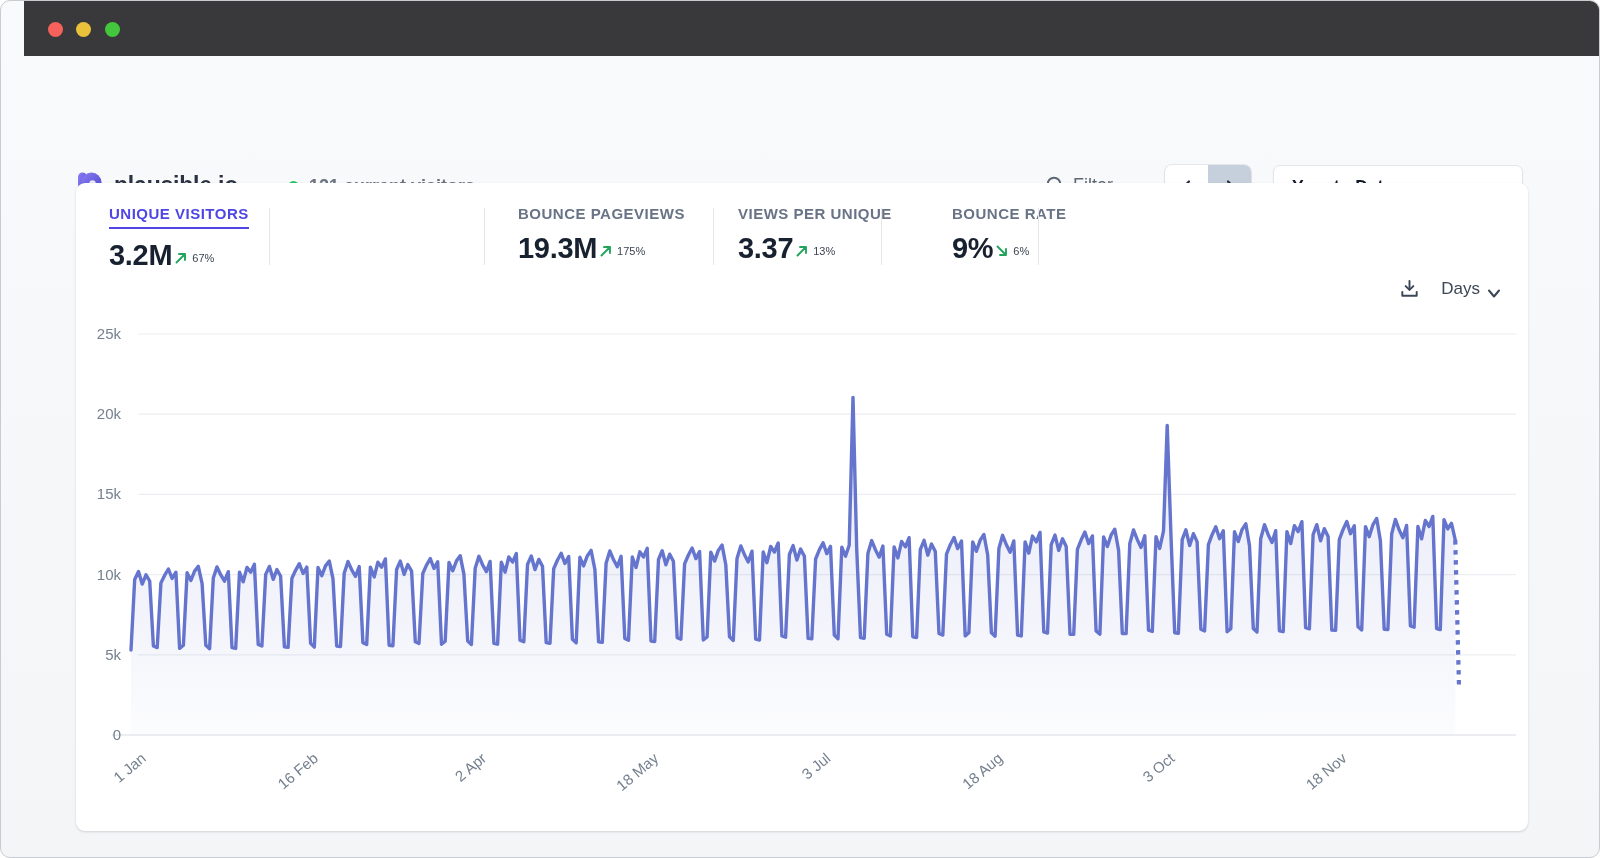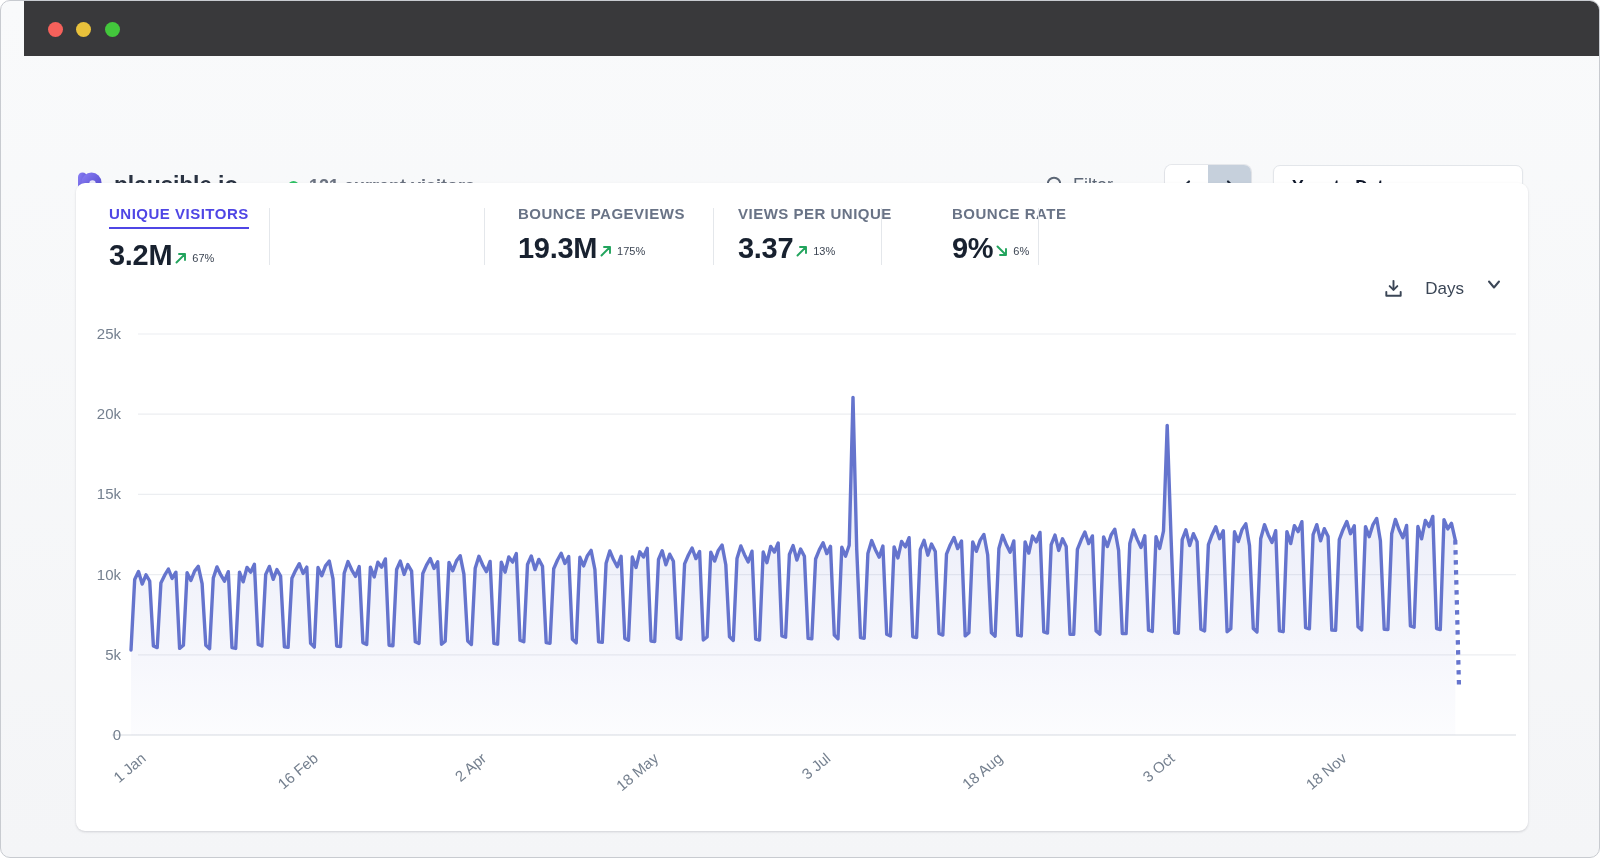--- a/index.html
+++ b/index.html
@@ -47,21 +47,21 @@
   .stat-value { font-size:29px; font-weight:700; color:#18212f; letter-spacing:-0.3px; white-space:nowrap; }
   .stat-change { display:flex; align-items:center; gap:4px; }
   .stat-pct { font-size:11px; font-weight:500; color:#3c4553; }
   .s0 { left:33px; }  .s1 { left:243px; } .s2 { left:442px; }
   .s3 { left:662px; } .s4 { left:876px; } .s5 { left:993px; }
   .stat-divider { position:absolute; top:25px; width:1px; height:57px; background:#e4e7eb; }
   .d0 { left:193px; } .d1 { left:408px; } .d2 { left:637px; } .d3 { left:805px; } .d4 { left:962px; }
   
   .chart-controls { position:absolute; right:27px; top:94px; display:flex; align-items:center; gap:20px; }
   .dl-btn { cursor:pointer; display:flex; }
-  .interval { display:flex; align-items:flex-start; gap:23px; cursor:pointer; }
+  .interval { display:flex; align-items:flex-end; gap:7px; cursor:pointer; }
   .interval-text { font-size:17px; font-weight:500; color:#3b4656; }
   
   #chart-svg { position:absolute; left:16px; top:118px; }
   .ytick { font-size:15px; fill:#75808f; }
   .xtick { font-size:15px; fill:#75808f; }
 </style>
 </head>
 <body>
 
 <div class="window">

